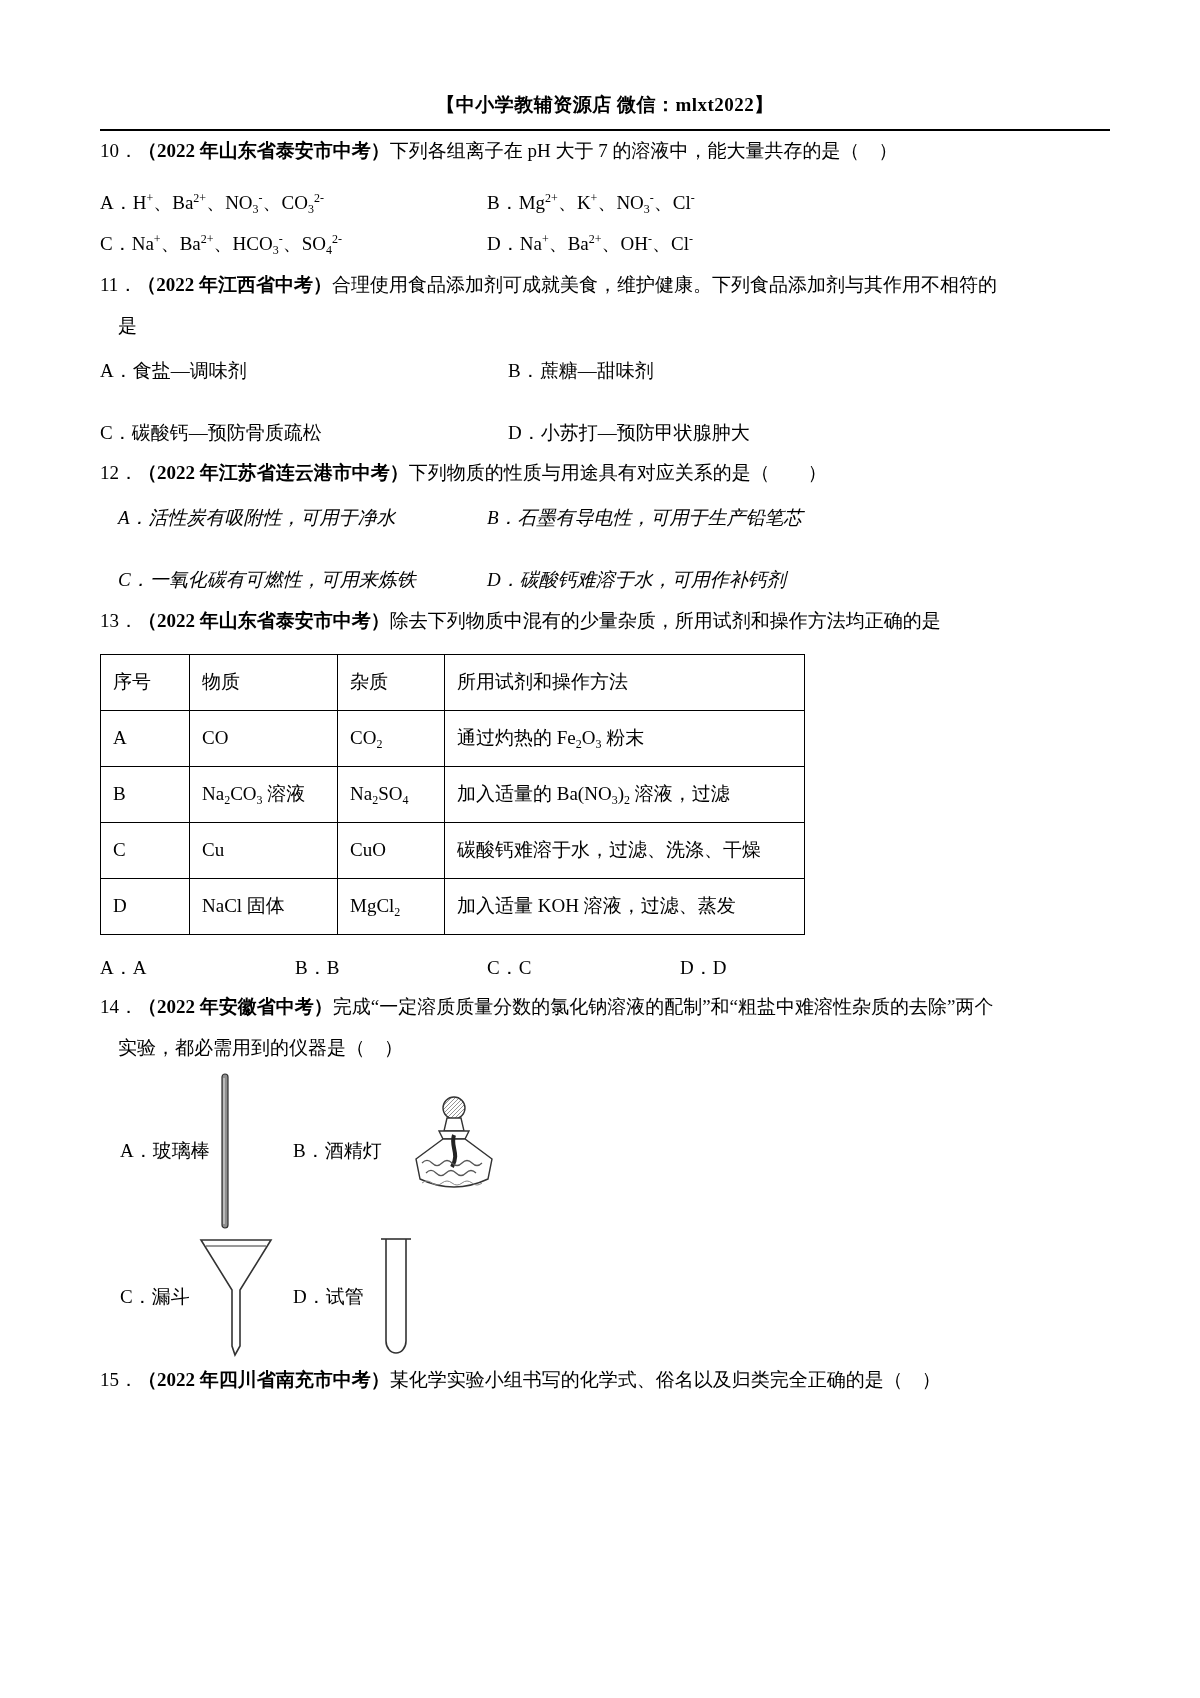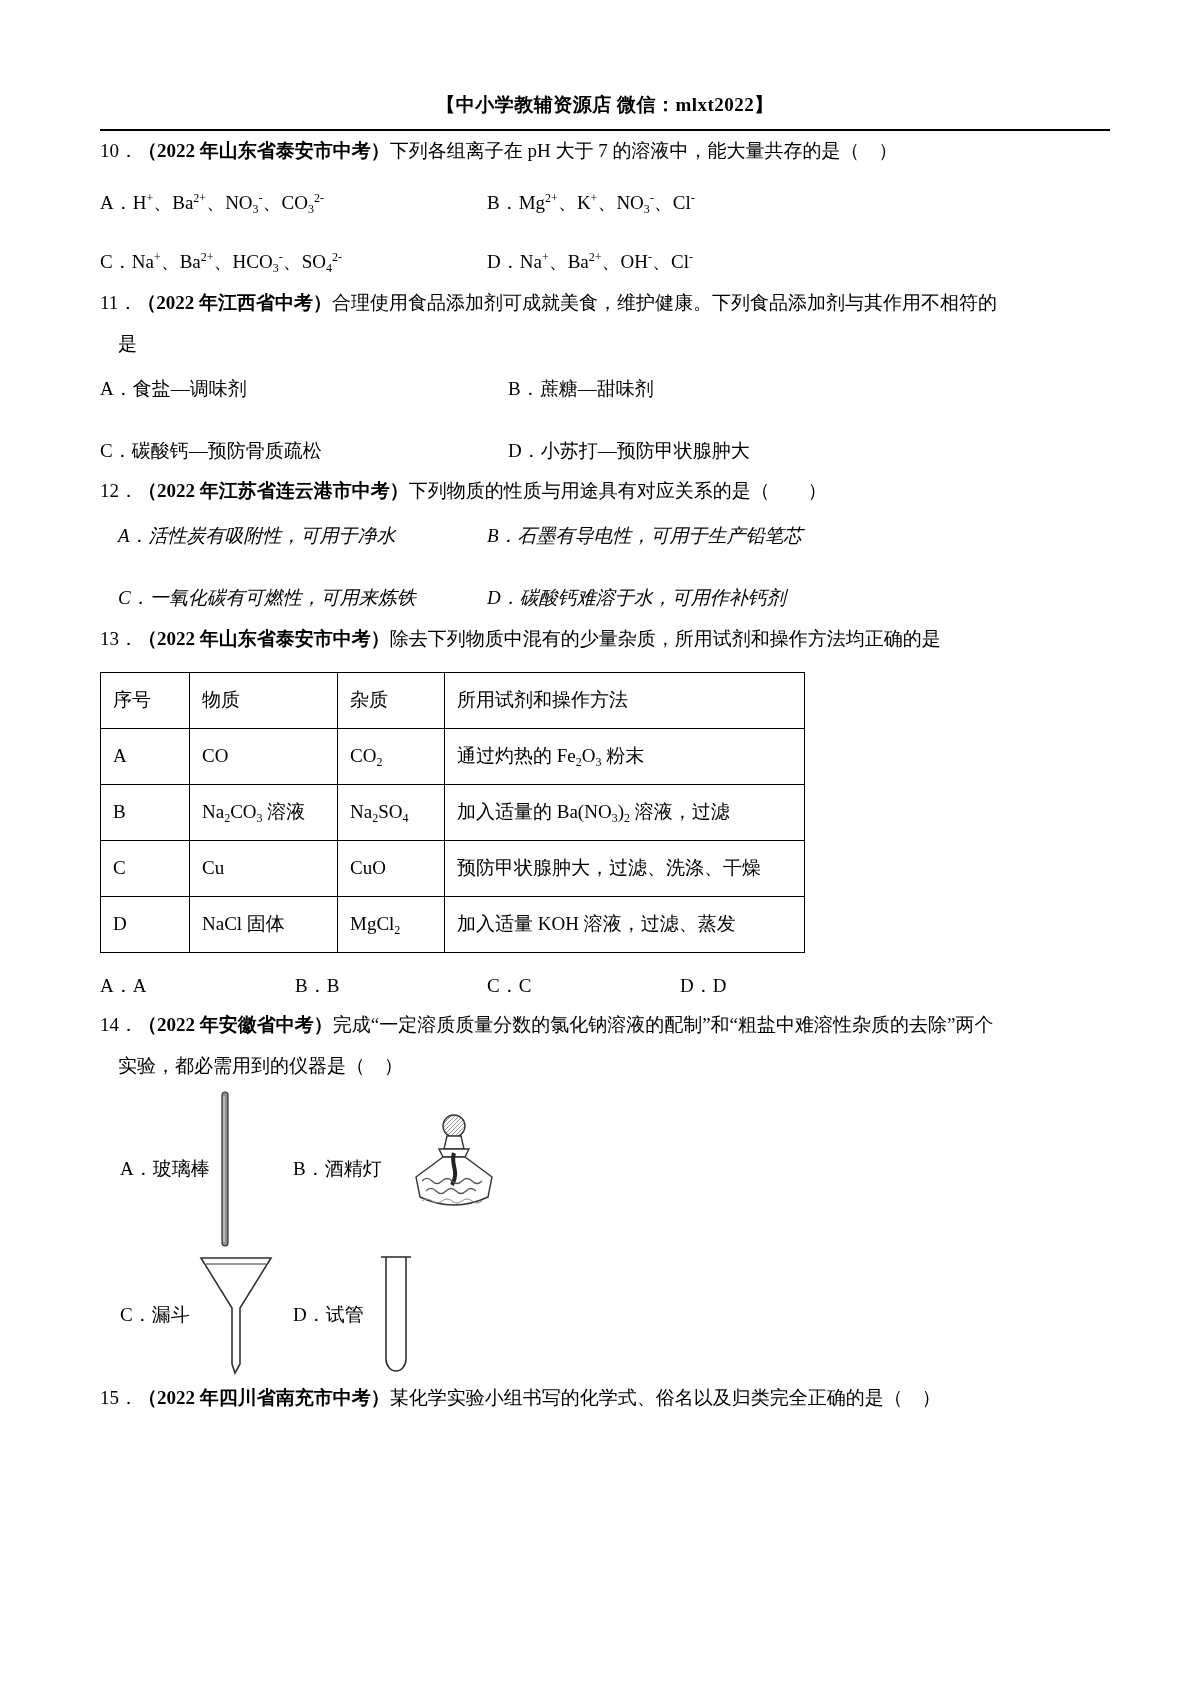--- a/index.html
+++ b/index.html
@@ -38,21 +38,21 @@
   .qsrc { font-weight: 700; }
   .q10 { margin-top: 26px; }
   .q11 { margin-top: 10px; }
   .q12 { margin-top: 12px; }
   .q13 { margin-top: 12px; }
   .q14 { margin-top: 12px; }
   .q15 { margin-top: 26px; }
   .opts { display: grid; }
   .opts p { margin: 0; line-height: 2.15; }
   .grid2 { grid-template-columns: 387px 1fr; }
-  .q10 .opts { margin-top: 12px; row-gap: 18px; }
+  .q10 .opts { margin-top: 12px; }
   .q11 .opts { margin-top: 4px; row-gap: 5px; gap: 21px; }
   .q12 .opts { margin-top: 4px; row-gap: 21px; padding-left: 18px; font-style: italic; }
   .q12 .grid2 { grid-template-columns: 369px 1fr; }
   sup, sub { font-size: 12px; line-height: 0; }
   sup { vertical-align: 7px; }
   sub { vertical-align: -4px; }
   .q13-table { border-collapse: collapse; margin-top: 12px; table-layout: fixed; }
   .q13-table th, .q13-table td {
     border: 1.5px solid #000;
     font-weight: normal;
@@ -139,21 +139,21 @@
       <tr>
         <td class="col-1">B</td>
         <td class="col-2">Na<sub>2</sub>CO<sub>3</sub> 溶液</td>
         <td class="col-3">Na<sub>2</sub>SO<sub>4</sub></td>
         <td class="col-4">加入适量的 Ba(NO<sub>3</sub>)<sub>2</sub> 溶液，过滤</td>
       </tr>
       <tr>
         <td class="col-1">C</td>
         <td class="col-2">Cu</td>
         <td class="col-3">CuO</td>
-        <td class="col-4">预防甲状腺肿大，过滤、洗涤、干燥</td>
+        <td class="col-4">碳酸钙难溶于水，过滤、洗涤、干燥</td>
       </tr>
       <tr>
         <td class="col-1">D</td>
         <td class="col-2">NaCl 固体</td>
         <td class="col-3">MgCl<sub>2</sub></td>
         <td class="col-4">加入适量 KOH 溶液，过滤、蒸发</td>
       </tr>
     </tbody>
       </table>
 

